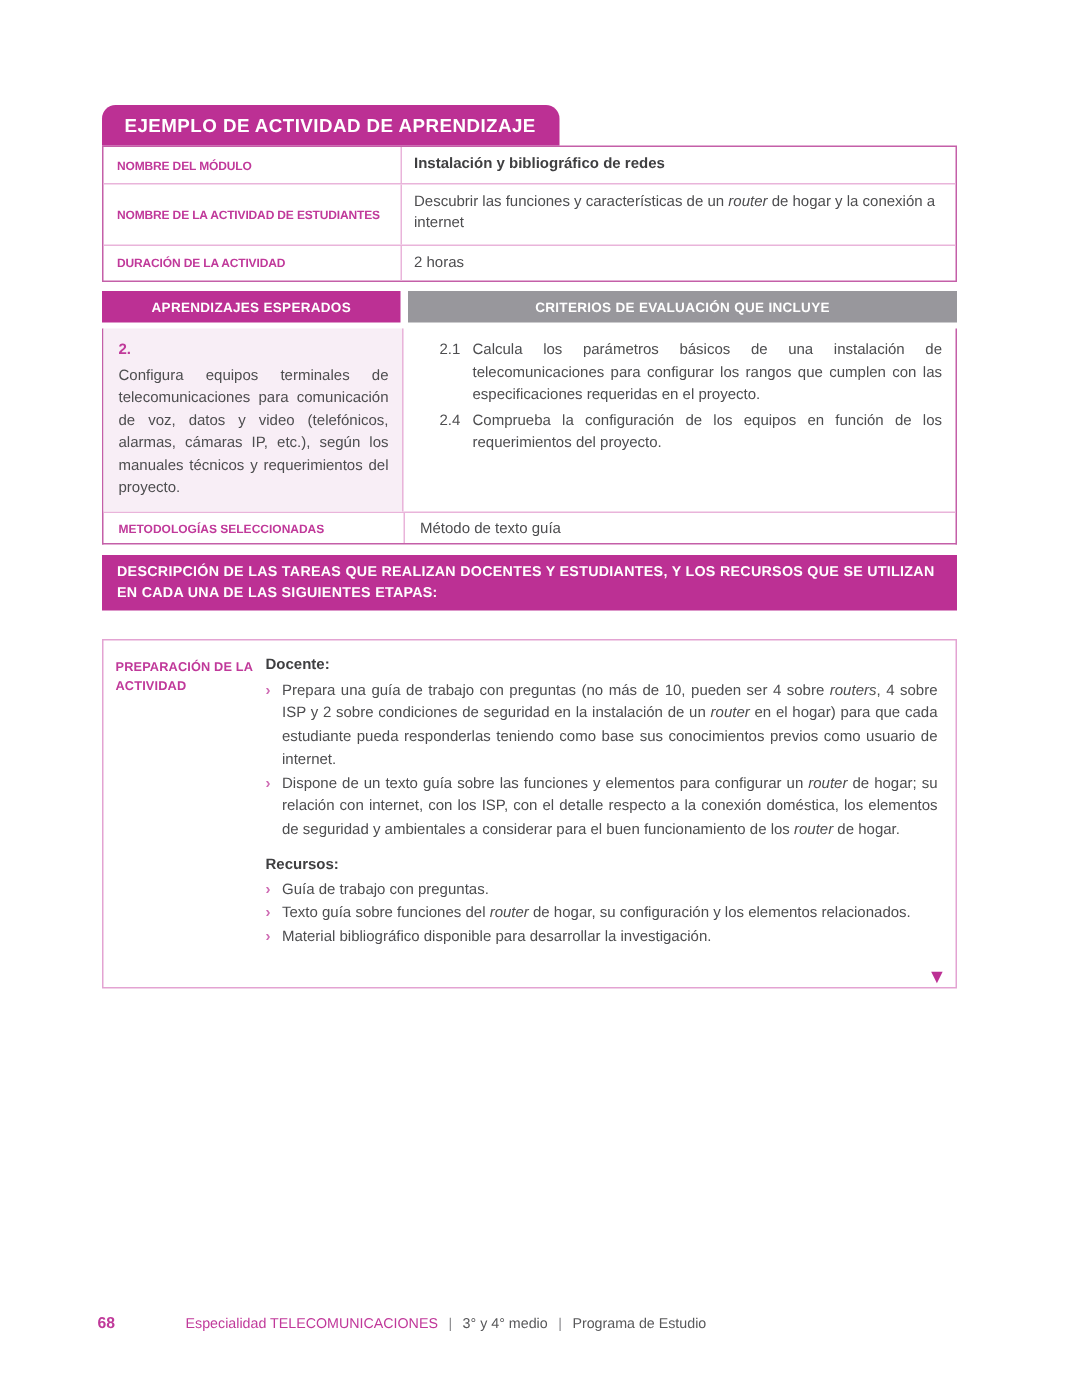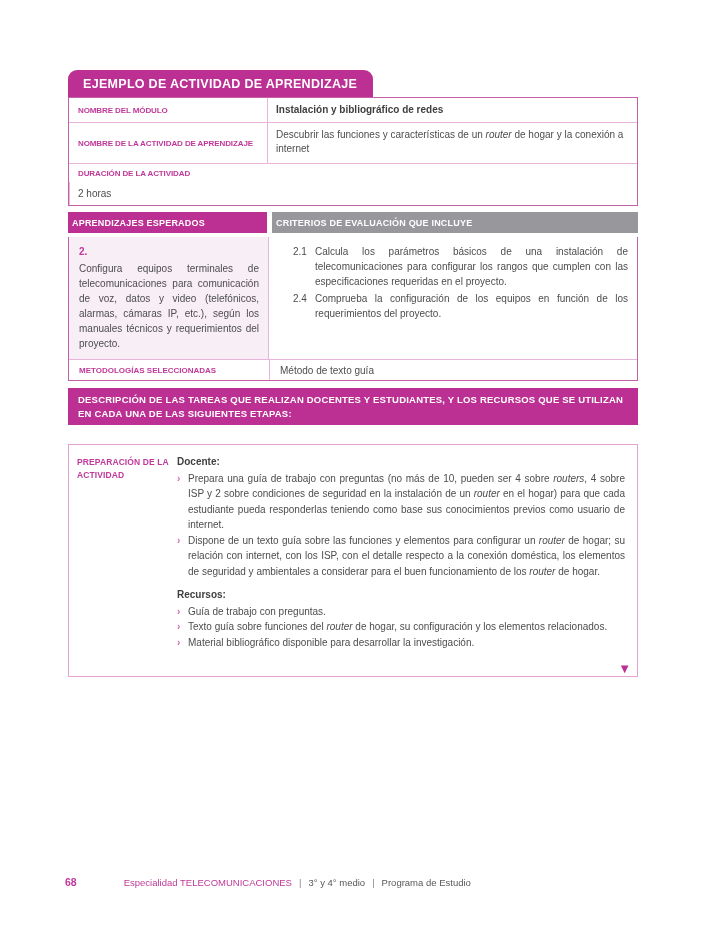--- a/index.html
+++ b/index.html
@@ -13,37 +13,37 @@
   
   .title-tab {
     display: inline-block; background: #bc3094; color: #fff;
     font-size: 12.5px; font-weight: bold; letter-spacing: .3px;
     padding: 7px 16px 6px 15px; border-radius: 9px 9px 0 0;
   }
 
   
   .info-table { border: 1.5px solid #c45fa8; }
   .itrow { display: flex; border-bottom: 1px solid #e9b4da; align-items: center; }
-  .itrow:last-child { border-bottom: none; flex-direction: column; }
+  .itrow:last-child { border-bottom: none; }
   .itrow .lbl {
     width: 198px; flex-shrink: 0; align-self: stretch; display: flex; align-items: center;
     padding: 5px 4px 4px 9px; color: #c0399a; font-size: 8px; font-weight: bold;
     letter-spacing: -0.1px;
   }
   .itrow .val {
     flex: 1; align-self: stretch; border-left: 1px solid #e9b4da;
     padding: 5px 10px 4px 8px; font-size: 10px; line-height: 14.5px;
   }
   .val.bold { font-weight: bold; color: #3f3f41; }
   .row-tall .val { padding-top: 5px; padding-bottom: 6px; }
 
   
   .col-headers { display: flex; gap: 5px; margin-top: 6px; }
   .hdr {
-    color: #ffffff; font-size: 9px; font-weight: bold; text-align: left;
+    color: #ffffff; font-size: 9px; font-weight: bold; text-align: center;
     padding: 6px 4px 5px; letter-spacing: .2px;
   }
   .hdr-magenta { width: 199px; background: #bc3094; }
   .hdr-gray { flex: 1; background: #98979c; }
 
   
   .outcomes-block { margin-top: 4px; border: 1.5px solid #c45fa8; border-top: none; }
   .outcomes-body { display: flex; min-height: 108px; }
   .objective-cell {
     width: 200px; flex-shrink: 0; background: #f8eef6; border-right: 1px solid #e9b4da;
@@ -111,21 +111,21 @@
     <div class="title-tab">
       <span>EJEMPLO DE ACTIVIDAD DE APRENDIZAJE</span>
     </div>
 
     <div class="info-table">
       <div class="itrow">
         <div class="lbl">NOMBRE DEL MÓDULO</div>
         <div class="val bold">Instalación y bibliográfico de redes</div>
       </div>
       <div class="itrow row-tall">
-        <div class="lbl">NOMBRE DE LA ACTIVIDAD DE APRENDIZAJE</div>
+        <div class="lbl">NOMBRE DE LA ACTIVIDAD DE ESTUDIANTES</div>
         <div class="val">Descubrir las funciones y características de un <i>router</i> de hogar y la conexión a internet</div>
       </div>
       <div class="itrow">
         <div class="lbl">DURACIÓN DE LA ACTIVIDAD</div>
         <div class="val">2 horas</div>
       </div>
     </div>
 
     <div class="col-headers">
       <div class="hdr hdr-magenta">APRENDIZAJES ESPERADOS</div>

